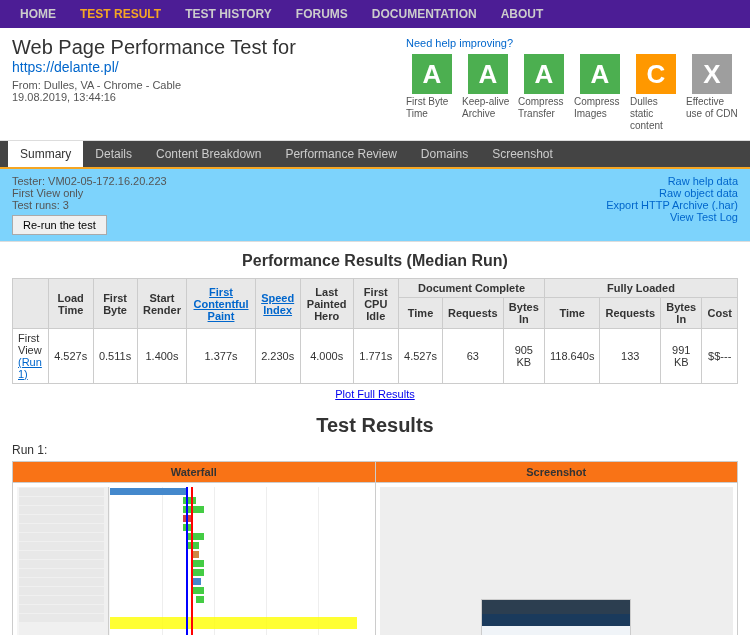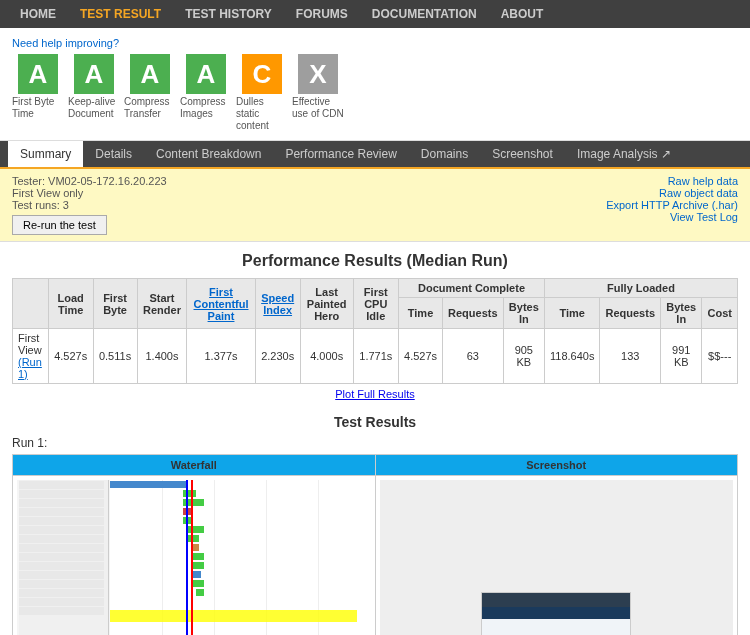--- a/index.html
+++ b/index.html
@@ -1,19 +1,19 @@
 <!DOCTYPE html>
 <html><head>
   <meta charset="utf-8">
   <style>
     * { margin: 0; padding: 0; box-sizing: border-box; }
     body { font-family: Arial, sans-serif; font-size: 12px; background: #fff; color: #333; width: 750px; }
 
     
-    nav { background: #404040; display: flex; align-items: center; height: 28px; padding: 0 8px; }
+    nav { background: #4c1d95; display: flex; align-items: center; height: 28px; padding: 0 8px; }
     nav a { color: #ccc; text-decoration: none; padding: 0 12px; font-size: 12px; font-weight: bold; }
     nav a.active { color: #f5a623; }
 
     
     .header { padding: 8px 12px; border-bottom: 1px solid #ddd; }
     .header-top { display: flex; justify-content: space-between; align-items: flex-start; }
     .header-left h1 { font-size: 20px; font-weight: normal; color: #333; }
     .header-left a { color: #0066cc; font-size: 14px; text-decoration: none; }
     .header-left .from-info { color: #555; font-size: 11px; margin-top: 4px; }
     .help-link { font-size: 11px; color: #0066cc; text-decoration: none; }
@@ -26,44 +26,44 @@
     .grade-c { background: #ff9800; }
     .grade-x { background: #9e9e9e; }
     .grade-label { text-align: left; line-height: 1.2; }
 
     
     .tabs { display: flex; background: #444; padding: 0 8px; border-bottom: 2px solid #f5a623; }
     .tab { padding: 6px 12px; color: #ccc; font-size: 12px; cursor: pointer; }
     .tab.active { background: #fff; color: #333; }
 
     
-    .info-bar { padding: 6px 12px; background: #fef9c3; border-bottom: 1px solid #ddd; display: flex; justify-content: space-between; align-items: flex-start; }
+    .info-bar { padding: 6px 12px; background: #7dd3fc; border-bottom: 1px solid #ddd; display: flex; justify-content: space-between; align-items: flex-start; }
     .info-bar-left { font-size: 11px; color: #555; }
     .info-bar-right { font-size: 11px; }
     .info-bar-right a { color: #0066cc; text-decoration: none; display: block; text-align: right; }
     .rerun-btn { margin-top: 4px; padding: 3px 10px; background: #f0f0f0; border: 1px solid #aaa; cursor: pointer; font-size: 11px; }
 
     
     .section { padding: 10px 12px; }
     .section-title { text-align: center; font-size: 16px; font-weight: bold; margin-bottom: 8px; }
     table.perf { width: 100%; border-collapse: collapse; font-size: 11px; }
     table.perf th, table.perf td { border: 1px solid #ccc; padding: 3px 5px; text-align: center; }
     table.perf th { background: #e8e8e8; }
     .th-group { background: #d0d8e8; }
     .th-sub { background: #e0e8f0; }
     table.perf td.name { text-align: left; font-size: 11px; }
     a.underline { color: #0066cc; text-decoration: underline; }
     .plot-link { text-align: center; margin-top: 4px; font-size: 11px; }
 
     
     .test-results { padding: 4px 12px; }
-    .test-results h2 { font-size: 14px; font-weight: bold; text-align: center; margin-bottom: 6px; }
+    .test-results h2 { font-size: 20px; font-weight: bold; text-align: center; margin-bottom: 6px; }
     .run-label { font-size: 12px; margin-bottom: 4px; }
     .run-table { width: 100%; border-collapse: collapse; }
-    .run-table th { background: #0ea5e9; border: 1px solid #ccc; padding: 4px; font-size: 11px; text-align: center; width: 50%; }
+    .run-table th { background: #f97316; border: 1px solid #ccc; padding: 4px; font-size: 11px; text-align: center; width: 50%; }
     .run-table td { border: 1px solid #ccc; vertical-align: top; }
     .waterfall-cell { padding: 4px; min-height: 200px; }
     .screenshot-cell { padding: 4px; min-height: 200px; }
 
     
     .waterfall-mock { width: 100%; height: 220px; background: #f5f5f5; position: relative; overflow: hidden; }
     .screenshot-inner { width: 150px; height: 100px; background: #fff; border: 1px solid #ccc; overflow: hidden; position: relative; }
     .screenshot-header { background: #2c3e50; height: 14px; width: 100%; }
     .screenshot-body { background: #f0f4f8; height: 86px; width: 100%; position: relative; }
   </style>
@@ -74,30 +74,38 @@
   <a href="#">HOME</a>
   <a href="#" class="active">TEST RESULT</a>
   <a href="#">TEST HISTORY</a>
   <a href="#">FORUMS</a>
   <a href="#">DOCUMENTATION</a>
   <a href="#">ABOUT</a>
 </nav>
 
 <div class="header">
   <div class="header-top">
+    <div class="header-left">
+      <h1>Web Page Performance Test for</h1>
+      <a href="#">https://delante.pl/</a>
+      <div class="from-info">
+        <div>From: Dulles, VA - Chrome - Cable</div>
+        <div>19.08.2019, 13:44:16</div>
+      </div>
+    </div>
     <div>
       <a href="#" class="help-link">Need help improving?</a>
       <div class="grades">
           <div class="grade-item">
             <div class="grade-box grade-a">A</div>
             <div class="grade-label">First Byte Time</div>
           </div>
           <div class="grade-item">
             <div class="grade-box grade-a">A</div>
-            <div class="grade-label">Keep-alive Document</div>
+            <div class="grade-label">Keep-alive Archive</div>
           </div>
           <div class="grade-item">
             <div class="grade-box grade-a">A</div>
             <div class="grade-label">Compress Transfer</div>
           </div>
           <div class="grade-item">
             <div class="grade-box grade-a">A</div>
             <div class="grade-label">Compress Images</div>
           </div>
           <div class="grade-item">
@@ -113,21 +121,20 @@
   </div>
 </div>
 
 <div class="tabs">
   <div class="tab active">Summary</div>
   <div class="tab">Details</div>
   <div class="tab">Content Breakdown</div>
   <div class="tab">Performance Review</div>
   <div class="tab">Domains</div>
   <div class="tab">Screenshot</div>
-  <div class="tab">Image Analysis ↗</div>
 </div>
 
 <div class="info-bar">
   <div class="info-bar-left">
     <div>Tester: VM02-05-172.16.20.223</div>
     <div>First View only</div>
     <div>Test runs: 3</div>
     <button class="rerun-btn">Re-run the test</button>
   </div>
   <div class="info-bar-right">

